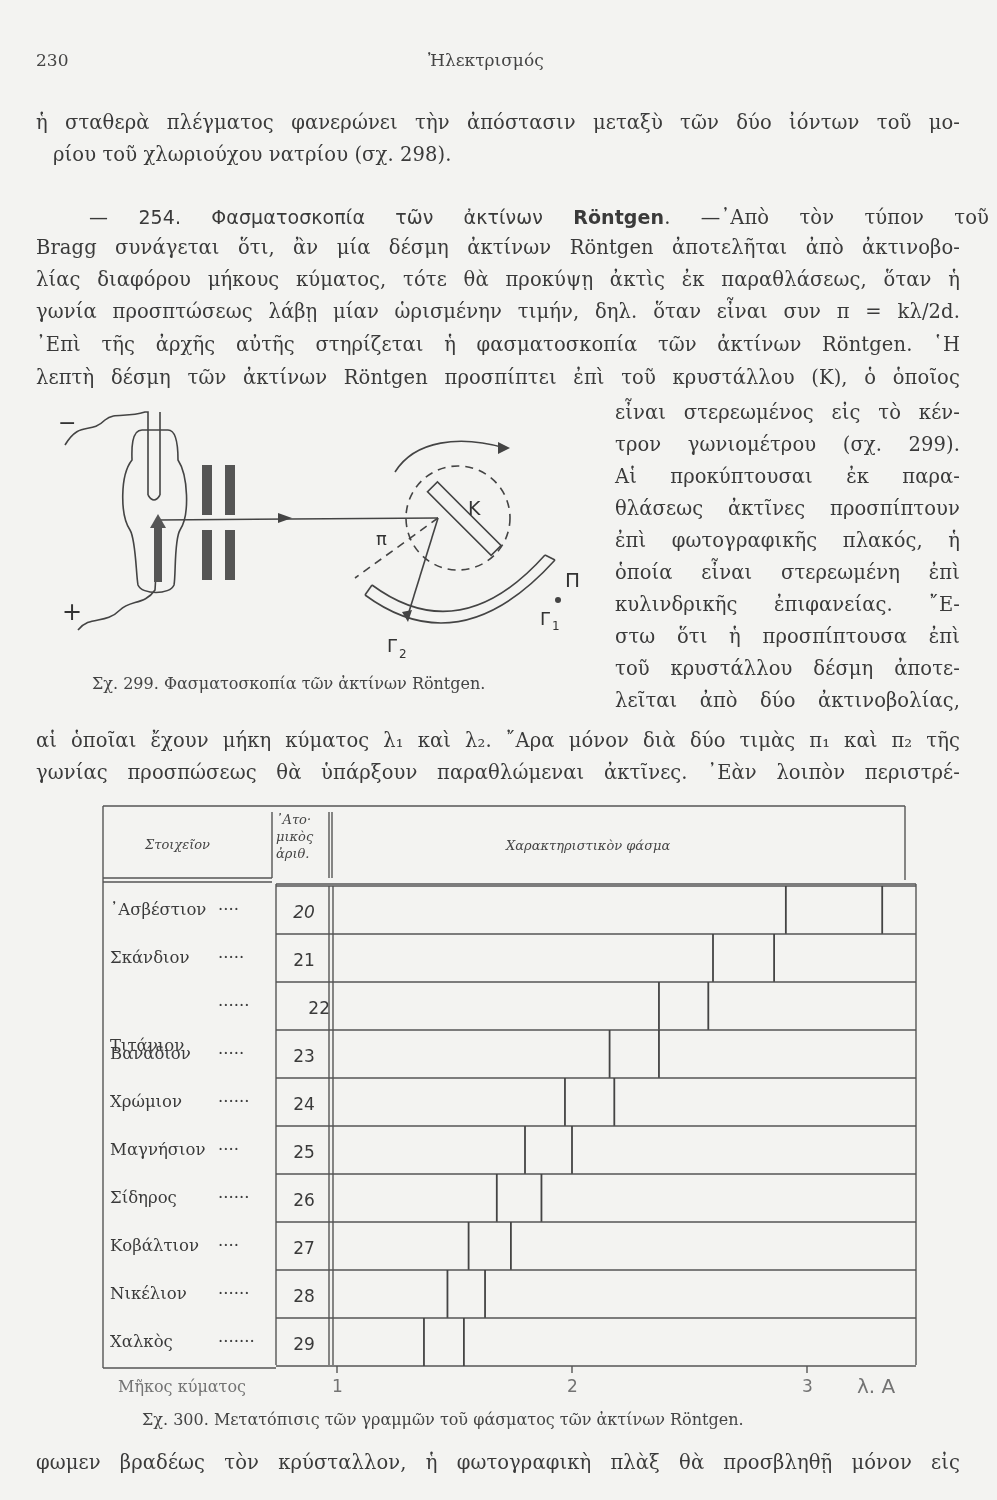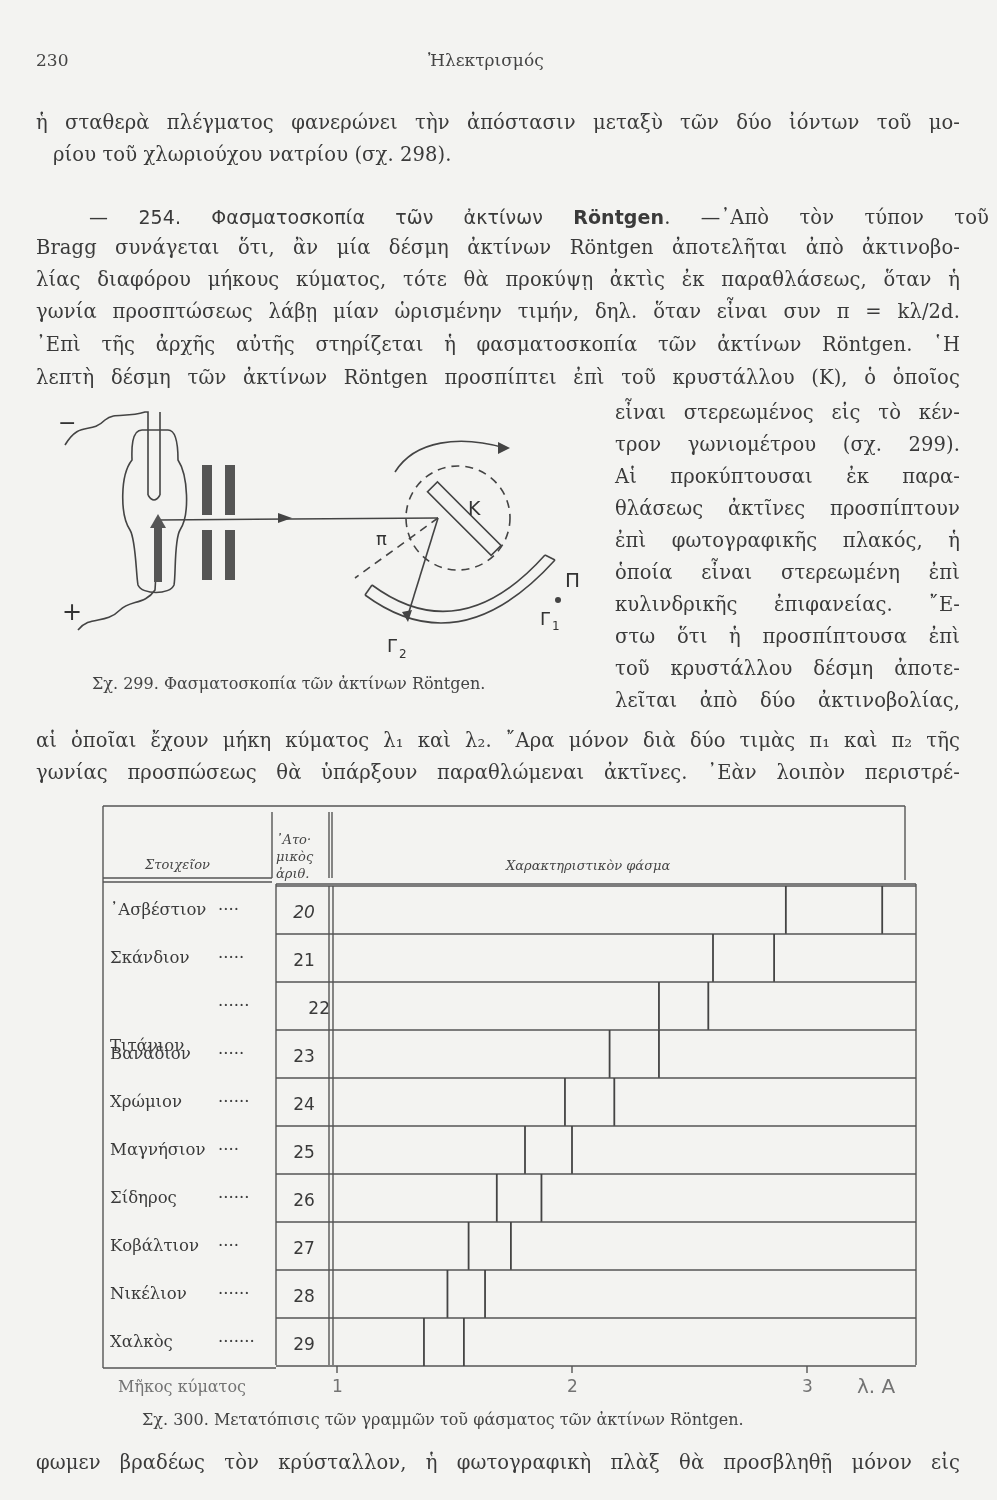--- a/index.html
+++ b/index.html
@@ -21,21 +21,21 @@
   .line.last { text-align-last: left; margin-left: 17px; }
   .col { left: 615px; width: 345px; }
   .sec-title {
     font-family: "DejaVu Sans", "Liberation Sans", sans-serif;
     font-size: 19px;
   }
   .sec-title b { font-weight: bold; }
   .caption { font-size: 16px; color: #444; position: absolute; white-space: nowrap; }
   svg text { font-family: "DejaVu Sans", "Liberation Sans", sans-serif; fill: #333; }
   
-  .tbl-label { position: absolute; font-style: italic; font-size: 13px; color: #444; white-space: nowrap; margin-top: 20px; }
+  .tbl-label { position: absolute; font-style: italic; font-size: 13px; color: #444; white-space: nowrap; }
   .el-name { position: absolute; left: 110px; font-size: 16.5px; color: #3a3a3a; white-space: nowrap; }
   .el-num {
     position: absolute; left: 278px; width: 52px; text-align: center;
     font-family: "DejaVu Sans", "Liberation Sans", sans-serif; font-size: 17px; color: #3a3a3a;
   }
   .axis-lbl { position: absolute; font-family: "DejaVu Sans", "Liberation Sans", sans-serif; font-size: 17px; color: #737373; }
 </style>
 </head>
 <body>
 

